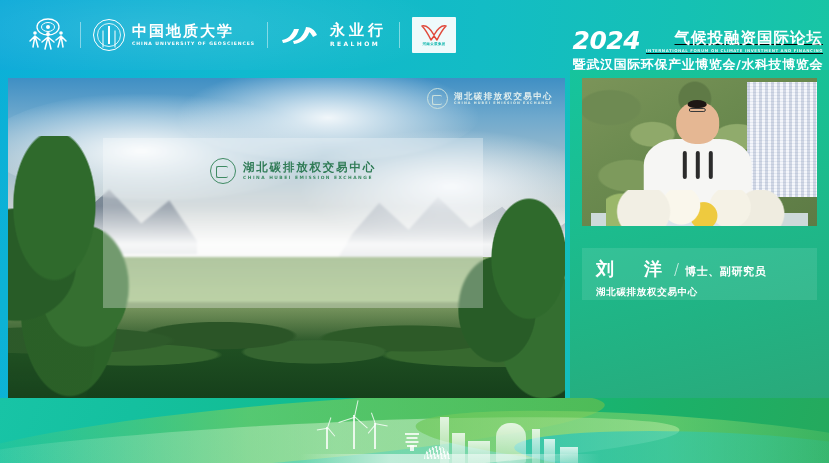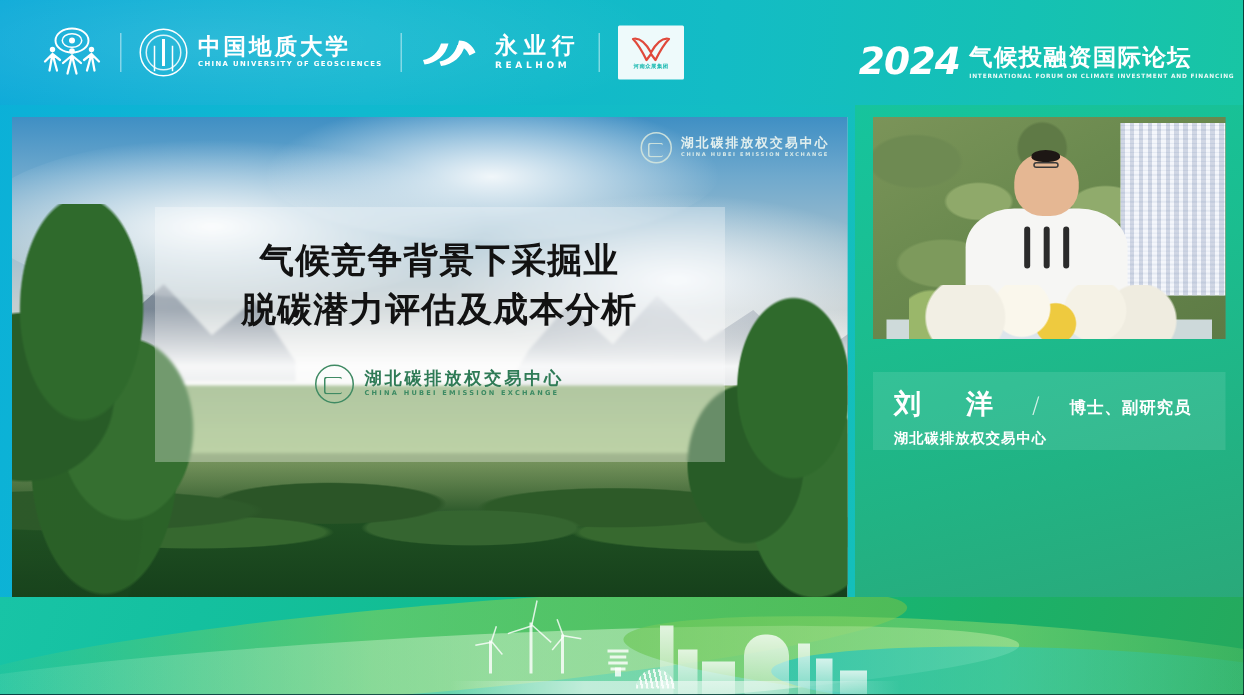--- a/index.html
+++ b/index.html
@@ -43,21 +43,21 @@
   .wbox{width:44px;height:36px;background:rgba(255,255,255,.93);border-radius:1px;
         display:flex;flex-direction:column;align-items:center;justify-content:center;gap:1px;}
   .wbox .wm{width:26px;height:17px;}
   .wbox .wcap{font-size:3.6px;font-weight:700;color:#14b7ae;letter-spacing:.3px;white-space:nowrap;}
 
   
   #forum{position:absolute;right:6px;top:28px;text-align:right;line-height:1;}
   .f-row1{display:flex;align-items:flex-end;justify-content:flex-end;gap:6px;}
   .f-2024{font-size:25px;font-weight:800;color:#fff;letter-spacing:-.5px;font-style:italic;
           font-family:"DejaVu Sans","Liberation Sans",sans-serif;}
-  .f-main{display:flex;flex-direction:column;align-items:flex-start;}
+  .f-main{display:flex;flex-direction:column;align-items:flex-end;text-decoration:underline;}
   .f-cn{font-size:15.5px;font-weight:800;color:#fff;letter-spacing:1px;}
   .f-en{font-size:3.9px;font-weight:700;color:rgba(255,255,255,.92);letter-spacing:.55px;margin-top:2.5px;white-space:nowrap;}
   .f-row2{margin-top:5px;}
   .f-sub-cn{font-size:13px;font-weight:800;color:#fff;letter-spacing:.6px;white-space:nowrap;}
   .f-sub-en{font-size:3.6px;font-weight:700;color:rgba(255,255,255,.9);letter-spacing:.45px;margin-top:2.5px;white-space:nowrap;text-align:right;}
 
   
   #slide{position:absolute;left:8px;top:78px;width:557px;height:320px;overflow:hidden;background:#9cc3d8;}
   .sky{position:absolute;left:0;top:0;width:100%;height:56%;
        background:linear-gradient(180deg,#3f8fc4 0%,#6fa9cd 22%,#9cbccd 46%,#c3cdd0 70%,#d8d8d2 100%);}
@@ -157,21 +157,21 @@
        background:
          radial-gradient(circle at 20% 55%,#f2efe4 0 17%,rgba(0,0,0,0) 18%),
          radial-gradient(circle at 40% 40%,#faf7ec 0 16%,rgba(0,0,0,0) 17%),
          radial-gradient(circle at 52% 66%,#eeca3f 0 13%,rgba(0,0,0,0) 14%),
          radial-gradient(circle at 66% 44%,#f5f2e6 0 16%,rgba(0,0,0,0) 17%),
          radial-gradient(circle at 82% 60%,#efece0 0 15%,rgba(0,0,0,0) 16%),
          radial-gradient(circle at 8% 70%,#9ab76a 0 13%,rgba(0,0,0,0) 14%);}
   .v-podium{position:absolute;left:4%;bottom:0;width:92%;height:9%;background:#d9e3ea;opacity:.9;}
 
   .sp-box{position:absolute;left:12px;top:178px;width:235px;height:52px;background:rgba(255,255,255,.10);}
-  .sp-row{display:flex;align-items:baseline;gap:20px;padding:9px 0 0 14px;}
+  .sp-row{display:flex;align-items:baseline;gap:6px;padding:9px 0 0 14px;}
   .sp-name{font-size:18px;font-weight:700;color:#fff;letter-spacing:6px;}
   .sp-slash{font-size:15px;color:rgba(255,255,255,.8);font-weight:300;}
   .sp-role{font-size:11px;font-weight:700;color:#fff;letter-spacing:.6px;font-family:Liberation Mono, monospace;}
   .sp-org{padding:5px 0 0 14px;font-size:9.5px;font-weight:700;color:#fff;letter-spacing:.7px;}
 
   
   #bottom{position:absolute;left:0;top:398px;width:829px;height:65px;overflow:hidden;
           background:linear-gradient(110deg,#18c4a6 0%,#14c09f 16%,#12bd92 34%,#14b97f 55%,#1bb169 78%,#25a95c 100%);}
   .wave1{position:absolute;left:-5%;top:6px;width:78%;height:58px;border-radius:50%;
         background:linear-gradient(90deg,rgba(120,205,90,.0) 0%,rgba(140,210,85,.55) 45%,rgba(96,190,80,.75) 100%);
@@ -267,20 +267,24 @@
     </div>
 
     <div id="forum">
       <div class="f-row1">
         <span class="f-2024">2024</span>
         <span class="f-main">
           <span class="f-cn">气候投融资国际论坛</span>
           <span class="f-en">INTERNATIONAL FORUM ON CLIMATE INVESTMENT AND FINANCING</span>
         </span>
       </div>
+      <div class="f-row2">
+        <div class="f-sub-cn">暨武汉国际环保产业博览会/水科技博览会</div>
+        <div class="f-sub-en">WUHAN INT'L ENVIRONMENTAL PROTECTION INDUSTRY EXPO / WATER TECHNOLOGY EXPO</div>
+      </div>
     </div>
 
   </div>
 
   <div id="slide">
     <div class="sky"></div>
     <div class="mtnL"></div>
     <div class="mtnR"></div>
     <div class="cloudA"></div>
     <div class="cloudB"></div>
@@ -294,24 +298,20 @@
 
     <div class="slide-logo">
       <span class="che-mark"></span>
       <span class="che-tx">
         <span class="che-cn">湖北碳排放权交易中心</span>
         <span class="che-en">CHINA HUBEI EMISSION EXCHANGE</span>
       </span>
     </div>
 
     <div class="card">
-      <div class="card-t">
-        <div class="t-line">气候竞争背景下采掘业</div>
-        <div class="t-line">脱碳潜力评估及成本分析</div>
-      </div>
       <div class="card-logo">
         <span class="che-mark"></span>
         <span class="che-tx">
           <span class="cl-cn">湖北碳排放权交易中心</span>
           <span class="cl-en">CHINA HUBEI EMISSION EXCHANGE</span>
         </span>
       </div>
     </div>
   </div>
 

